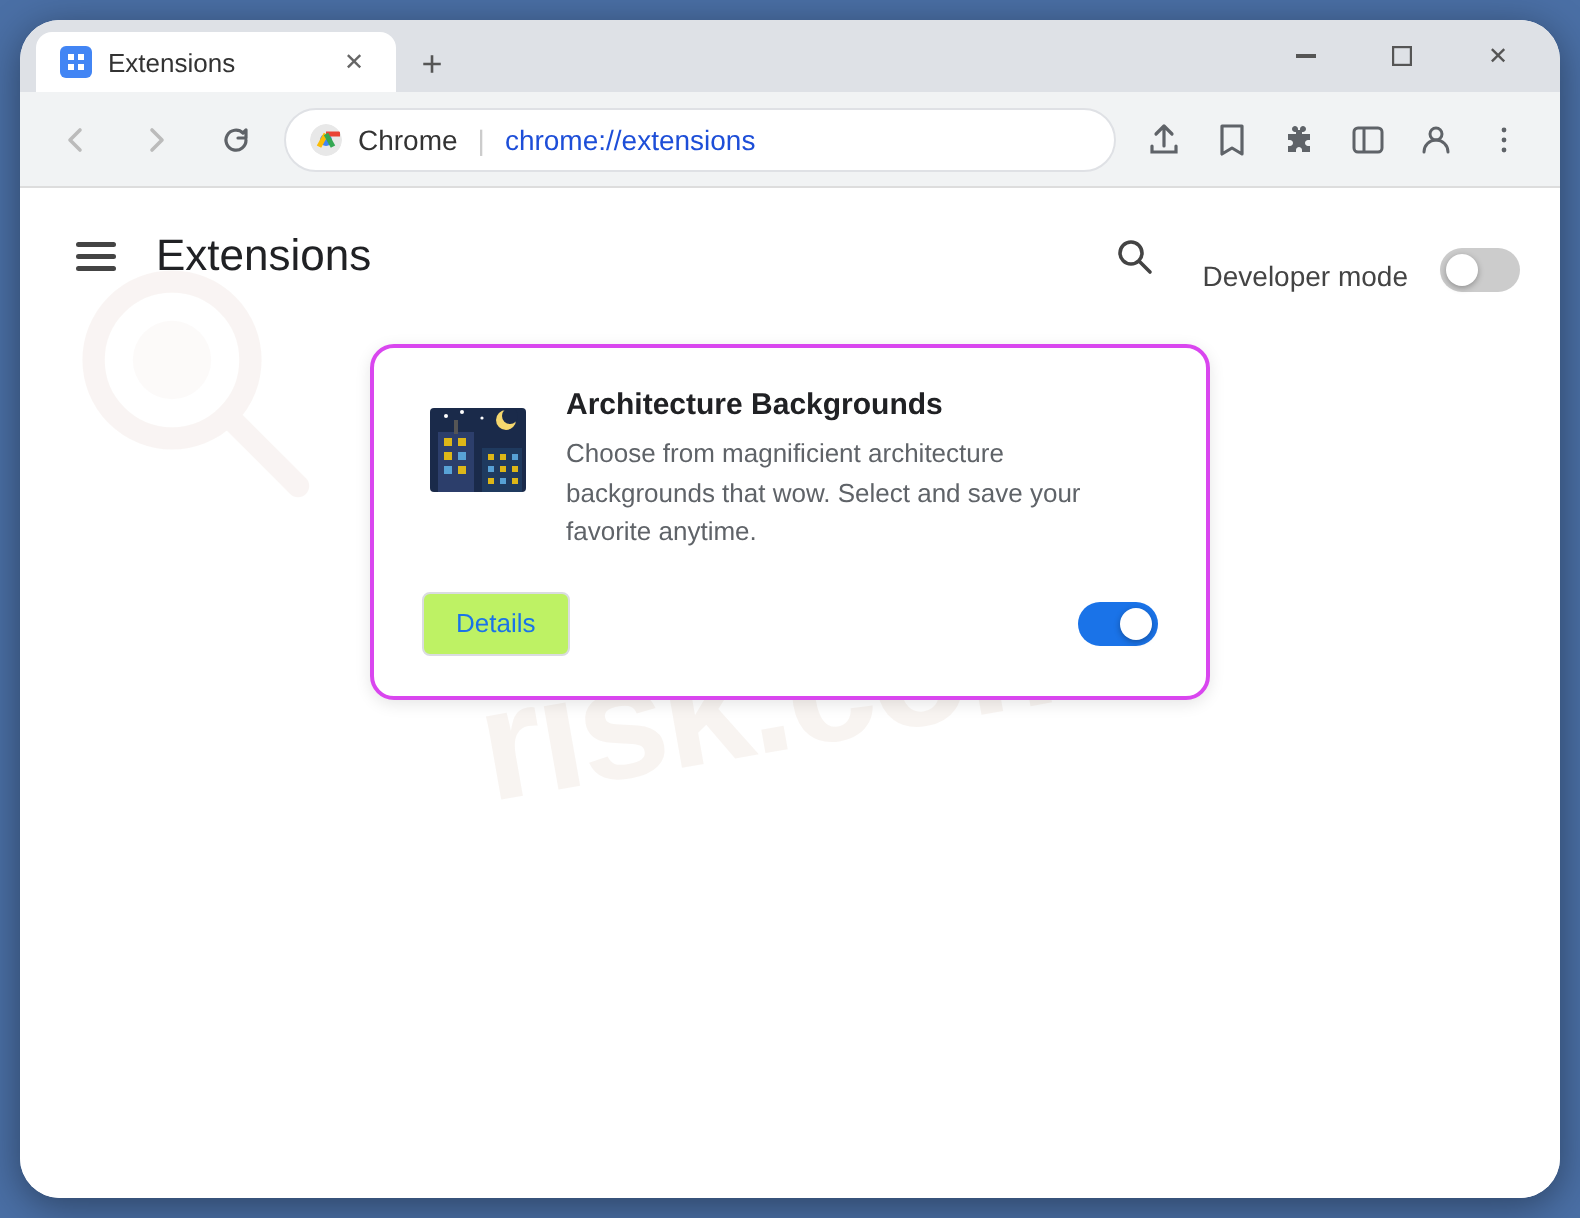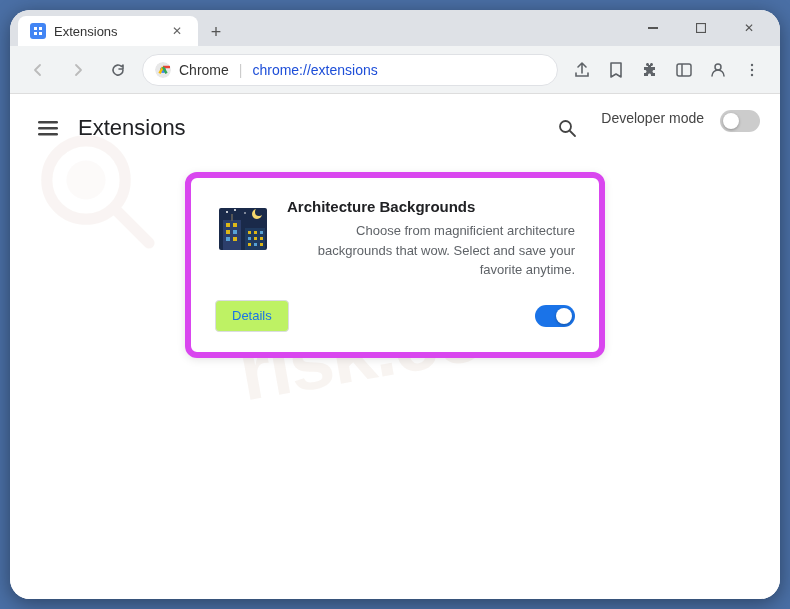--- a/index.html
+++ b/index.html
@@ -241,21 +241,21 @@
     .page-title {
       font-size: 22px;
       font-weight: 400;
       color: #202124;
       margin-left: 12px;
     }
 
     .header-right {
       margin-left: auto;
       display: flex;
-      align-items: flex-start;
+      align-items: flex-end;
       gap: 16px;
     }
 
     .search-btn {
       width: 36px;
       height: 36px;
       border-radius: 50%;
       display: flex;
       align-items: center;
       justify-content: center;
@@ -299,21 +299,21 @@
     .extensions-area {
       padding: 10px 20px;
       position: relative;
       z-index: 1;
       display: flex;
       justify-content: center;
     }
 
     .extension-card {
       background: #fff;
-      border: 6px solid #d946ef;
+      border: 2px solid #d946ef;
       border-radius: 12px;
       padding: 20px 24px;
       width: 420px;
       box-shadow: 0 2px 8px rgba(0,0,0,0.1);
     }
 
     .card-top {
       display: flex;
       gap: 16px;
       margin-bottom: 20px;
@@ -334,21 +334,20 @@
       font-size: 15px;
       font-weight: 600;
       color: #202124;
       margin-bottom: 6px;
     }
 
     .ext-desc {
       font-size: 13px;
       color: #5f6368;
       line-height: 1.5;
-      text-align: right;
     }
 
     .card-bottom {
       display: flex;
       align-items: center;
       gap: 10px;
     }
 
     .btn {
       height: 32px;

